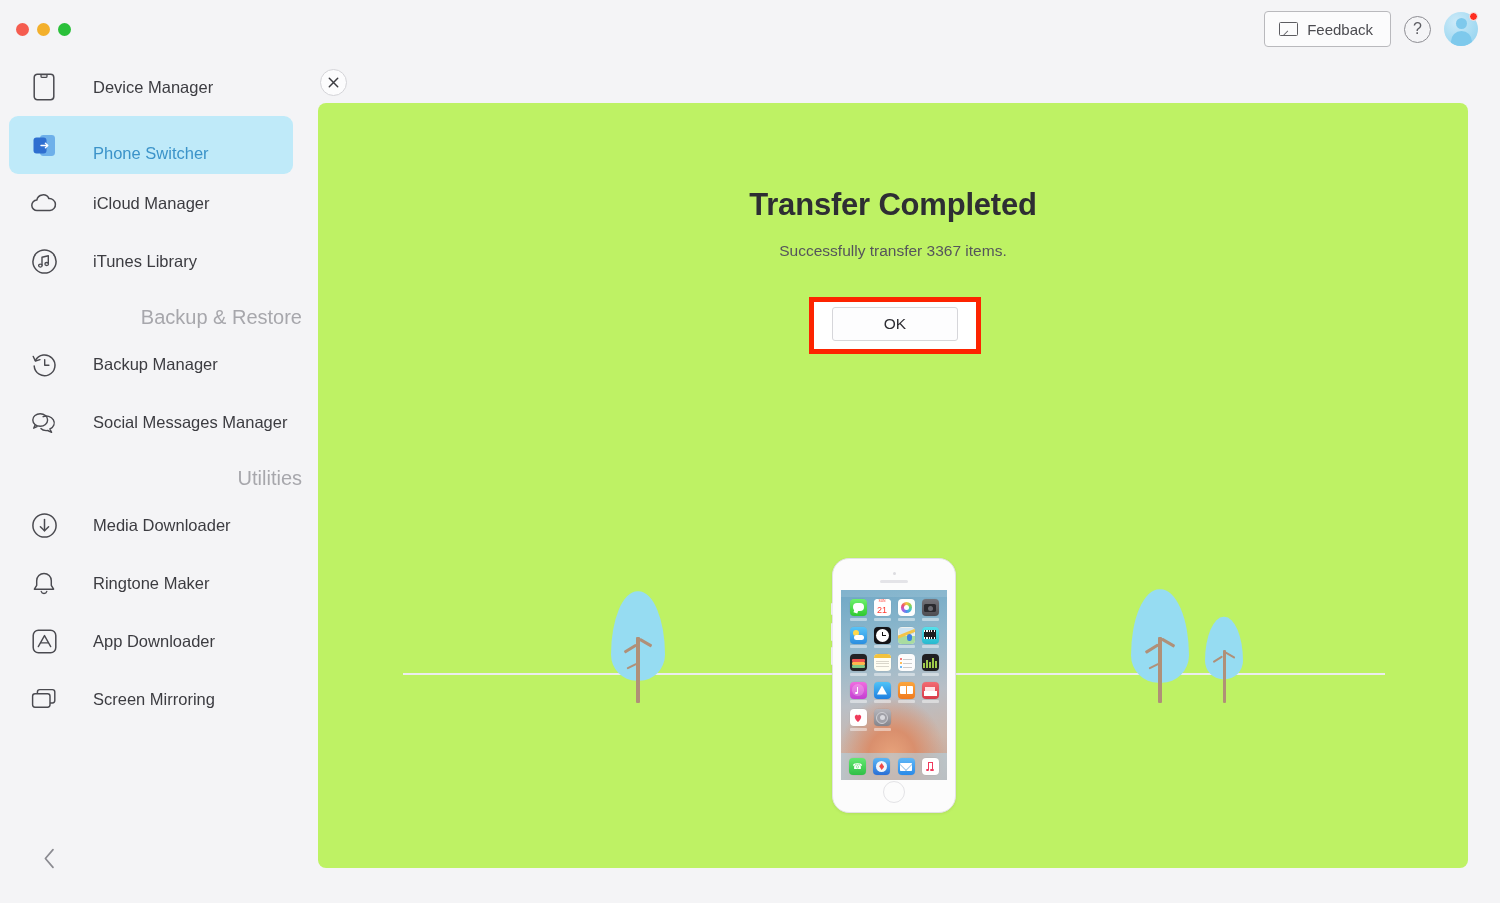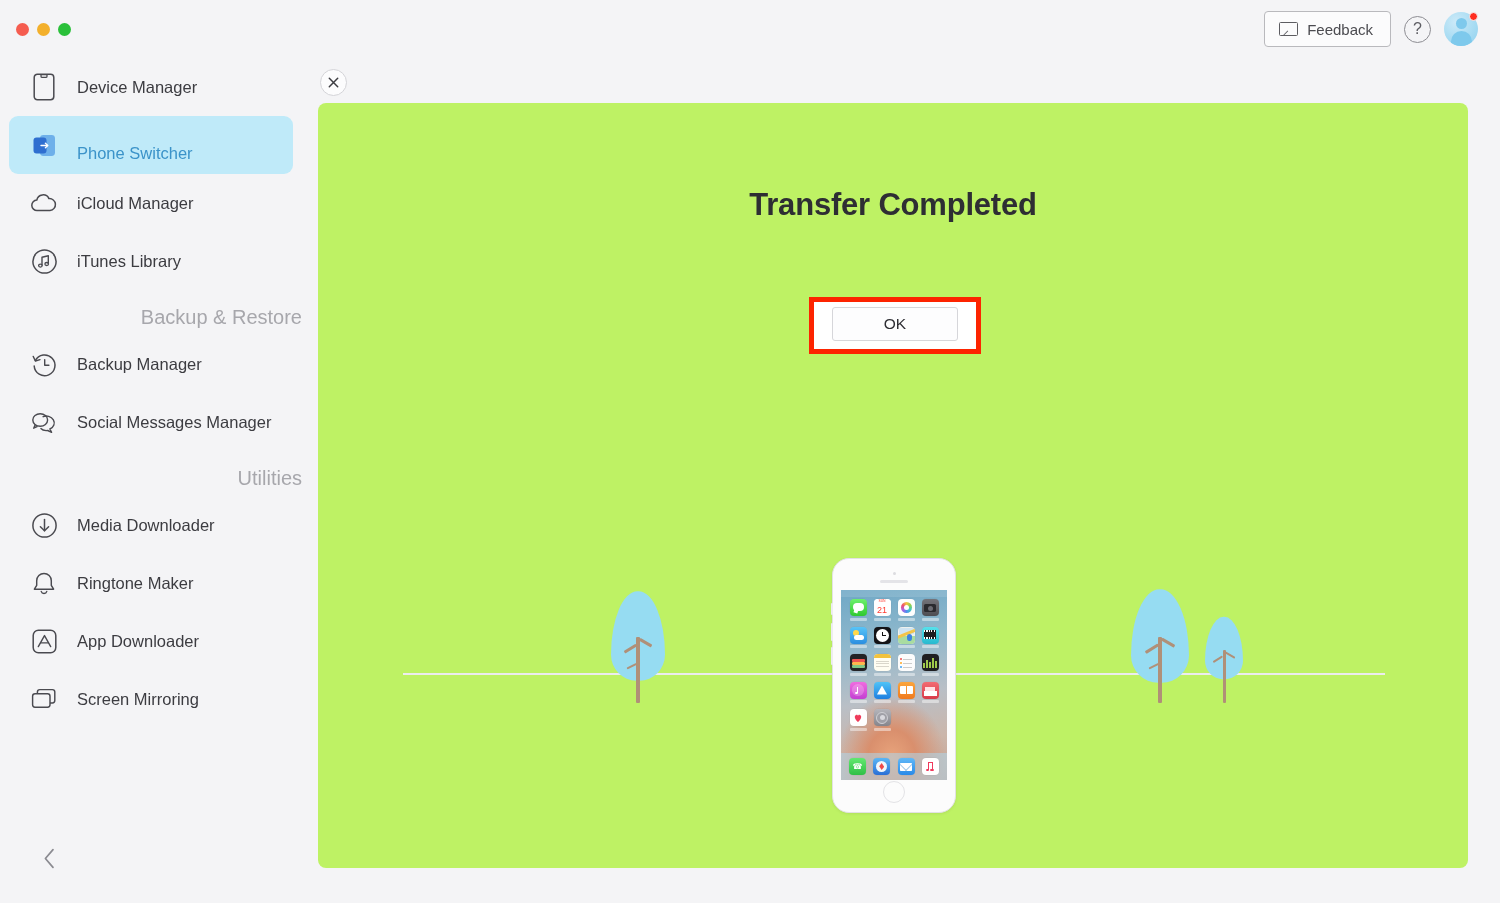--- a/index.html
+++ b/index.html
@@ -88,20 +88,21 @@
     width: 302px; height: 845px;
     background: #f4f4f6;
   }
   .nav-item {
     position: relative;
     display: flex; align-items: center;
     height: 58px; margin: 0 9px;
     padding-left: 20px;
     border-radius: 9px;
     cursor: pointer;
+    gap: 16px;
   }
   .nav-item .ico {
     width: 30px; height: 30px;
     display: flex; align-items: center; justify-content: center;
     flex: 0 0 30px;
   }
   .nav-item .label {
     margin-left: 18px;
     font-size: 16.5px; color: #3c3c41;
     white-space: nowrap;
@@ -419,20 +420,21 @@
       <div class="close-circle">
         <svg width="11" height="11" viewBox="0 0 11 11">
             <path d="M1.3 1.3 L9.7 9.7 M9.7 1.3 L1.3 9.7" stroke="#3d3d42" stroke-width="1.5" stroke-linecap="round"></path>
           </svg>
       </div>
     </div>
 
     <div class="panel">
 
       <div class="msg-title">Transfer Completed</div>
+      <div class="msg-sub">Successfully transfer 3367 items.</div>
 
       <div class="ok-highlight"></div>
       <div class="ok-btn">OK</div>
 
       <div class="scene">
         <div class="ground"></div>
 
         <div class="tree" style="left:293px; top:190px; width:54px; height:110px;">
           <div class="crown" style="width:54px; height:86px;"></div>
           <div class="trunk" style="left:25px; top:44px; width:3.6px; height:66px;"></div>

